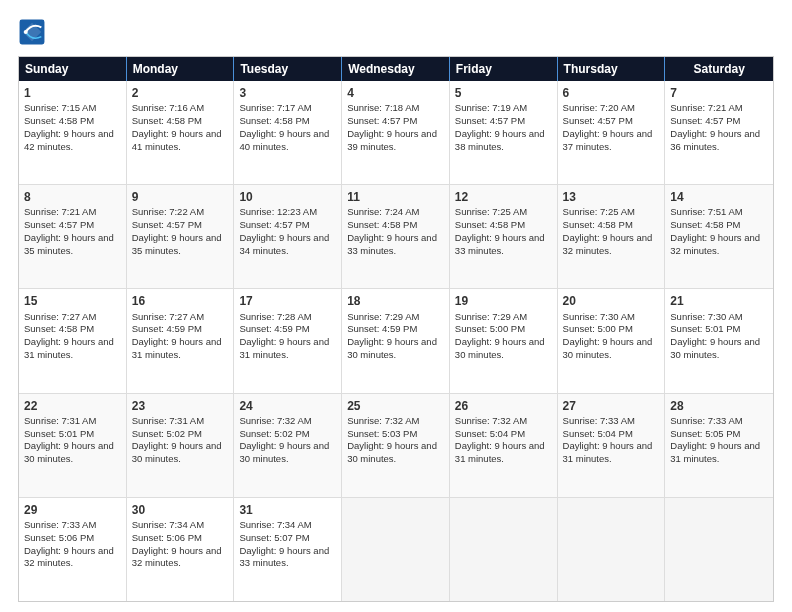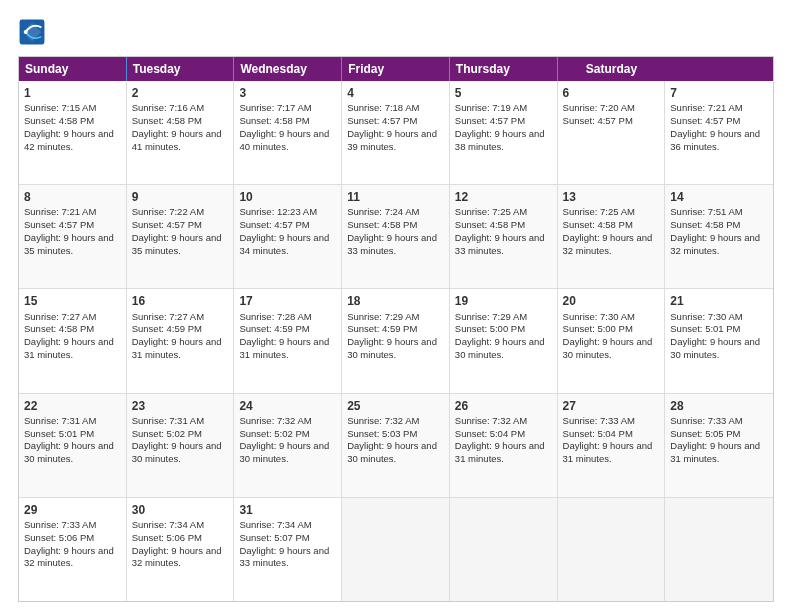--- a/index.html
+++ b/index.html
@@ -53,21 +53,21 @@
     }
     .calendar {
       flex: 1;
       display: flex;
       flex-direction: column;
       border: 1px solid #ccc;
     }
     .cal-header {
       display: grid;
       grid-template-columns: repeat(7, 1fr);
-      background: #701a75;
+      background: #0f172a;
     }
     .cal-header-cell {
       color: #fff;
       font-size: 12px;
       font-weight: bold;
       padding: 5px 6px;
       text-align: left;
       border-right: 1px solid #4a90d9;
     }
     .cal-header-cell:last-child { border-right: none; text-align: center; }
@@ -124,34 +124,35 @@
     </div>
     <div class="title-block">
       <div class="main-title"></div>
       <div class="subtitle"></div>
     </div>
   </div>
 
   <div class="calendar">
     <div class="cal-header" id="cal-header">
         <div class="cal-header-cell">Sunday</div>
+        <div class="cal-header-cell">Monday</div>
         <div class="cal-header-cell">Tuesday</div>
         <div class="cal-header-cell">Wednesday</div>
         <div class="cal-header-cell">Friday</div>
         <div class="cal-header-cell">Thursday</div>
         <div class="cal-header-cell">Saturday</div>
       </div>
     <div class="cal-body" id="cal-body">
         <div class="cal-week">
           <div class="cal-cell"><span class="day-num">1</span><span>Sunrise: 7:15 AM</span><br><span>Sunset: 4:58 PM</span><br><span>Daylight: 9 hours and 42 minutes.</span></div>
           <div class="cal-cell"><span class="day-num">2</span><span>Sunrise: 7:16 AM</span><br><span>Sunset: 4:58 PM</span><br><span>Daylight: 9 hours and 41 minutes.</span></div>
           <div class="cal-cell"><span class="day-num">3</span><span>Sunrise: 7:17 AM</span><br><span>Sunset: 4:58 PM</span><br><span>Daylight: 9 hours and 40 minutes.</span></div>
           <div class="cal-cell"><span class="day-num">4</span><span>Sunrise: 7:18 AM</span><br><span>Sunset: 4:57 PM</span><br><span>Daylight: 9 hours and 39 minutes.</span></div>
           <div class="cal-cell"><span class="day-num">5</span><span>Sunrise: 7:19 AM</span><br><span>Sunset: 4:57 PM</span><br><span>Daylight: 9 hours and 38 minutes.</span></div>
-          <div class="cal-cell"><span class="day-num">6</span><span>Sunrise: 7:20 AM</span><br><span>Sunset: 4:57 PM</span><br></div>
+          <div class="cal-cell"><span class="day-num">6</span><span>Sunrise: 7:20 AM</span><br><span>Sunset: 4:57 PM</span><br><span>Daylight: 9 hours and 37 minutes.</span></div>
           <div class="cal-cell"><span class="day-num">7</span><span>Sunrise: 7:21 AM</span><br><span>Sunset: 4:57 PM</span><br><span>Daylight: 9 hours and 36 minutes.</span></div>
         </div>
         <div class="cal-week">
           <div class="cal-cell"><span class="day-num">8</span><span>Sunrise: 7:21 AM</span><br><span>Sunset: 4:57 PM</span><br><span>Daylight: 9 hours and 35 minutes.</span></div>
           <div class="cal-cell"><span class="day-num">9</span><span>Sunrise: 7:22 AM</span><br><span>Sunset: 4:57 PM</span><br><span>Daylight: 9 hours and 35 minutes.</span></div>
           <div class="cal-cell"><span class="day-num">10</span><span>Sunrise: 12:23 AM</span><br><span>Sunset: 4:57 PM</span><br><span>Daylight: 9 hours and 34 minutes.</span></div>
           <div class="cal-cell"><span class="day-num">11</span><span>Sunrise: 7:24 AM</span><br><span>Sunset: 4:58 PM</span><br><span>Daylight: 9 hours and 33 minutes.</span></div>
           <div class="cal-cell"><span class="day-num">12</span><span>Sunrise: 7:25 AM</span><br><span>Sunset: 4:58 PM</span><br><span>Daylight: 9 hours and 33 minutes.</span></div>
           <div class="cal-cell"><span class="day-num">13</span><span>Sunrise: 7:25 AM</span><br><span>Sunset: 4:58 PM</span><br><span>Daylight: 9 hours and 32 minutes.</span></div>
           <div class="cal-cell"><span class="day-num">14</span><span>Sunrise: 7:51 AM</span><br><span>Sunset: 4:58 PM</span><br><span>Daylight: 9 hours and 32 minutes.</span></div>

